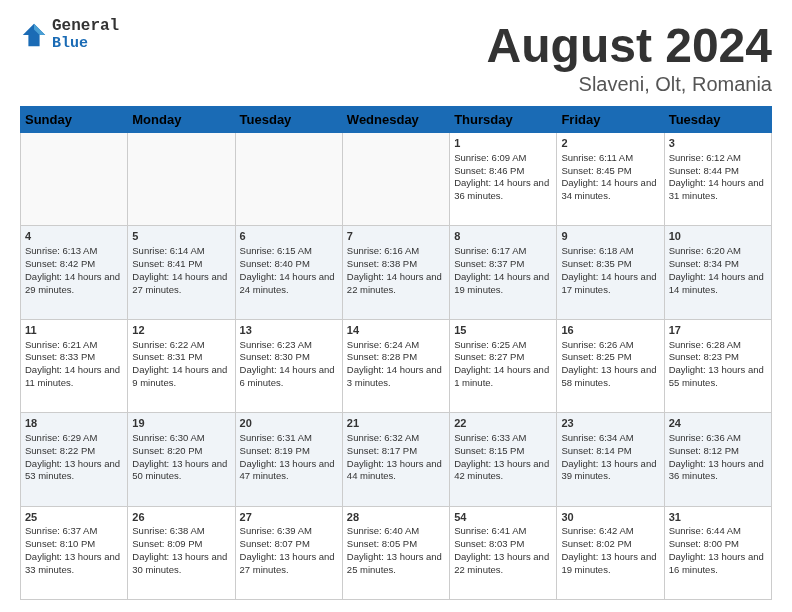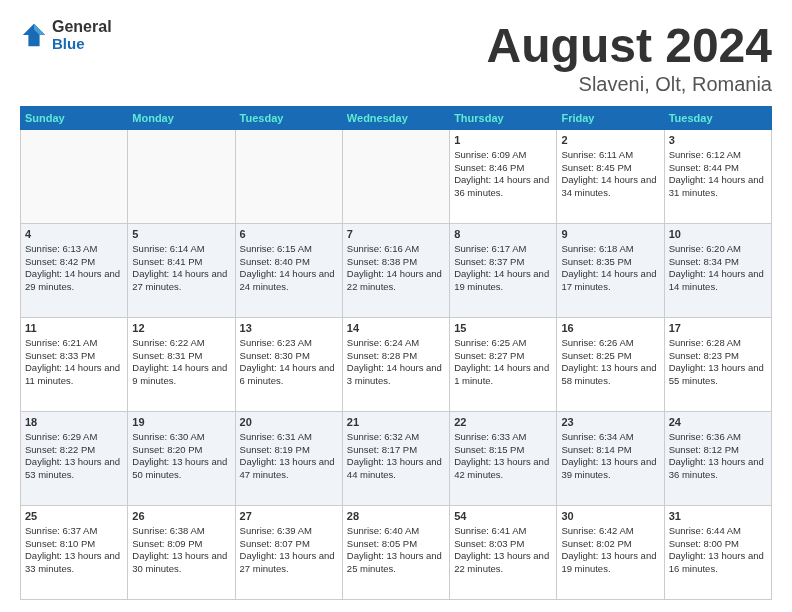--- a/index.html
+++ b/index.html
@@ -20,20 +20,21 @@
     .header {
       display: flex;
       justify-content: space-between;
       align-items: flex-start;
       margin-bottom: 10px;
     }
     .logo {
       display: flex;
       align-items: center;
       gap: 4px;
+      font-family: Liberation Mono, monospace;
     }
     .logo-text {
       display: flex;
       flex-direction: column;
       line-height: 1.1;
     }
     .logo-general {
       font-size: 16px;
       font-weight: bold;
       color: #333;
@@ -61,22 +62,22 @@
     }
     .calendar {
       flex: 1;
       border: 1px solid #ccc;
       border-collapse: collapse;
       width: 100%;
       table-layout: fixed;
     }
     .calendar th {
       background-color: #1a6bb5;
-      color: #5eead4;
-      font-size: 11px;
+      color: #000000;
+      font-size: 13px;
       font-weight: bold;
       padding: 5px 4px;
       text-align: left;
       border: 1px solid #1a6bb5;
     }
     .calendar td {
       vertical-align: top;
       border: 1px solid #ccc;
       padding: 3px 4px;
       font-size: 9.5px;

